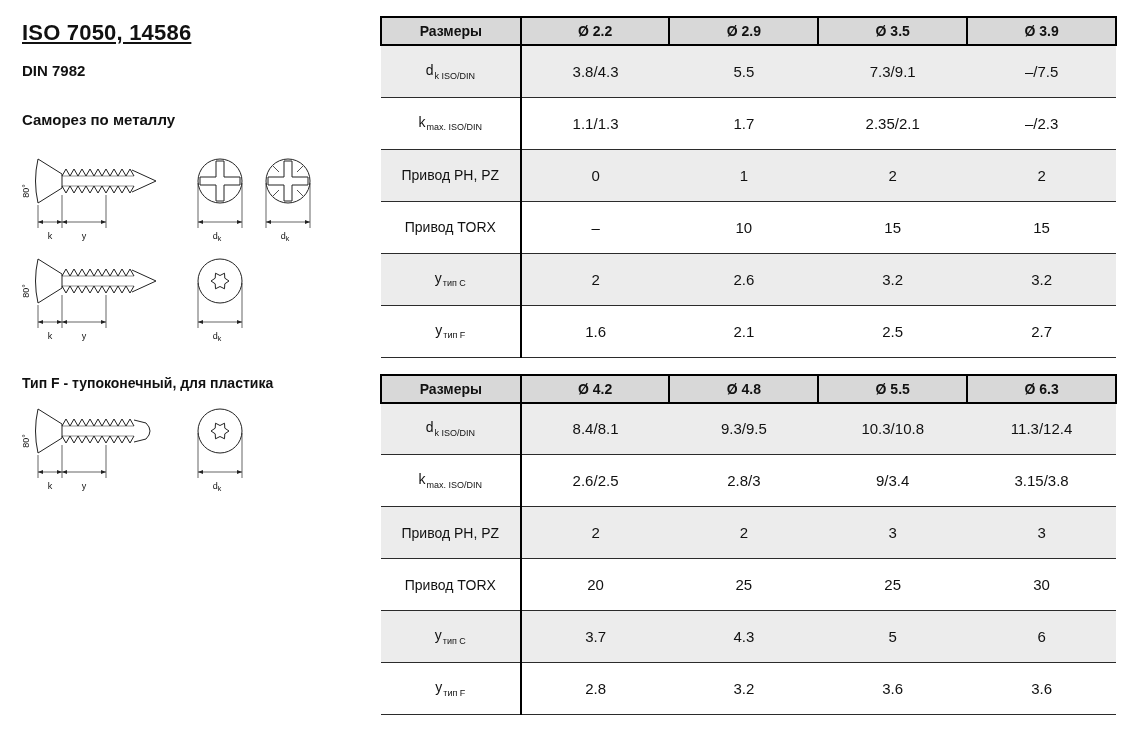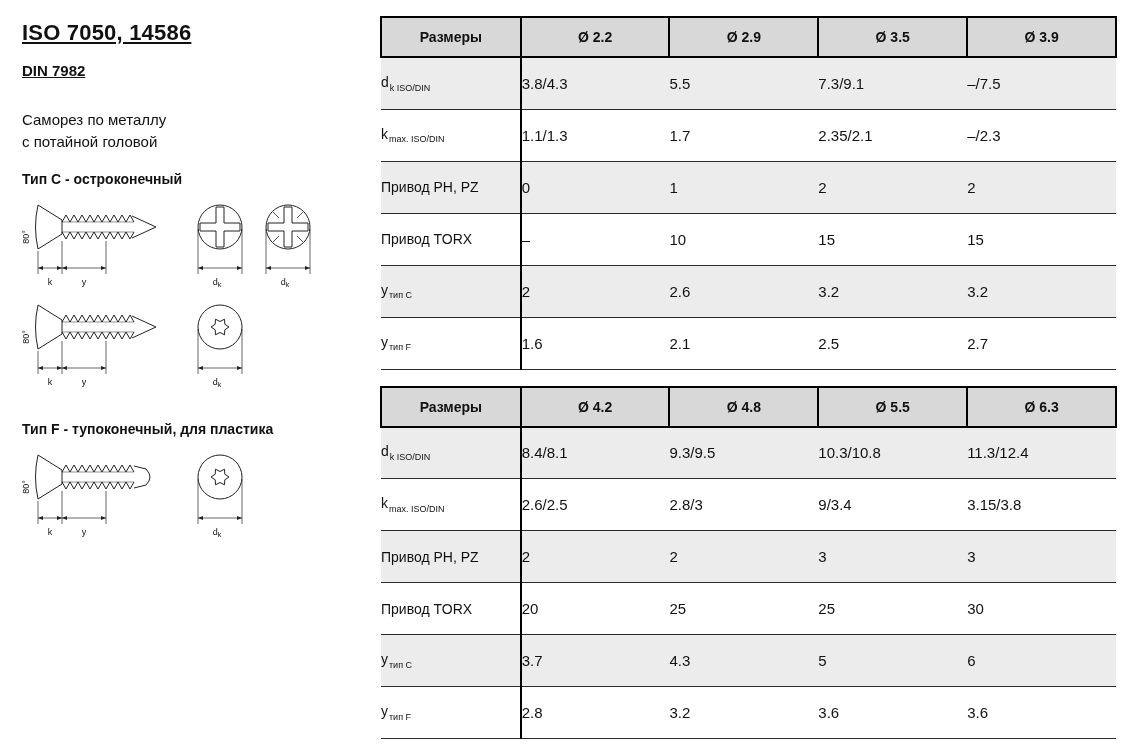--- a/index.html
+++ b/index.html
@@ -7,37 +7,37 @@
   body {
     width:1133px; height:753px; background:#ffffff;
     font-family:"Liberation Sans", sans-serif; color:#111;
     overflow:hidden;
   }
   .layout { display:flex; padding:16px 14px 0 22px; }
   .left { flex:0 0 358px; width:358px; padding-top:4px; }
   .right { flex:1; padding-right:2px; }
 
   .page-title { font-size:22px; font-weight:bold; margin:0 0 5px 0; letter-spacing:.2px;text-decoration:underline; }
-  .standard { font-size:15px; font-weight:bold; margin:16px 0 30px 0;text-decoration:underline; }
-  .prod-name { font-size:15px; font-weight:normal; line-height:1.45; margin:14px 0 18px 0; }
+  .standard { font-size:15px; font-weight:bold; margin:16px 0 30px 0; }
+  .prod-name { font-size:15px; font-weight:bold; line-height:1.45; margin:14px 0 18px 0; }
   .descr { font-size:12.5px; line-height:1.6; margin:0 0 36px 0; }
   .type-heading { font-size:14px; font-weight:bold; margin:0 0 8px 0; }
   .type-heading.second { margin-top:26px; }
 
   .drawrow { display:flex; align-items:flex-start; gap:8px; margin:0 0 0 0; }
   svg { display:block; }
   svg text.dim { font-size:9px; fill:#111; font-family:"Liberation Sans", sans-serif; }
 
   table.spec-table { width:100%; border-collapse:collapse; table-layout:fixed; margin-bottom:16px; }
   table.spec-table th {
     background:#d8d8d8; border:2px solid #000;
-    font-size:14px; font-weight:bold; height:40px; padding:2px 0; text-align:center;
+    font-size:14px; font-weight:bold; height:28px; padding:2px 0; text-align:center;
   }
   table.spec-table td {
-    height:52px; font-size:15px;
+    text-align:center; height:52px; font-size:15px;
     border-bottom:1px solid #2b2b2b; padding:0;
   }
   table.spec-table tbody tr:nth-child(odd) td { background:#ececec; }
   table.spec-table td.rowlabel { border-right:2px solid #000; font-size:14px; }
   table.spec-table sub { font-size:9px; margin-left:1px; }
 </style>
 </head>
 <body>
 
 <svg width="0" height="0" style="position:absolute" aria-hidden="true">
@@ -93,25 +93,23 @@
 </svg>
 
 <div class="layout">
 
   <div class="left">
     <h1 class="page-title">ISO 7050, 14586</h1>
     <div class="standard">DIN 7982</div>
 
     <div class="prod-name">
       <div>Саморез по металлу</div>
-      <div>с потайной головой</div>
-    </div>
-
-
-    <div class="type-heading">Тип C - остроконечный</div>
+    </div>
+
+
 
     <div class="drawrow">
       <svg viewBox="0 0 160 100" width="160" height="100">
         <use href="#screw-sharp"></use>
         <text class="dim" transform="translate(7,42) rotate(-90)" text-anchor="middle">80°</text>
         <text class="dim" x="28" y="90" text-anchor="middle">k</text>
         <text class="dim" x="62" y="90" text-anchor="middle">y</text>
       </svg>
       <svg viewBox="0 0 60 100" width="60" height="100">
         <use href="#recess-ph"></use>

